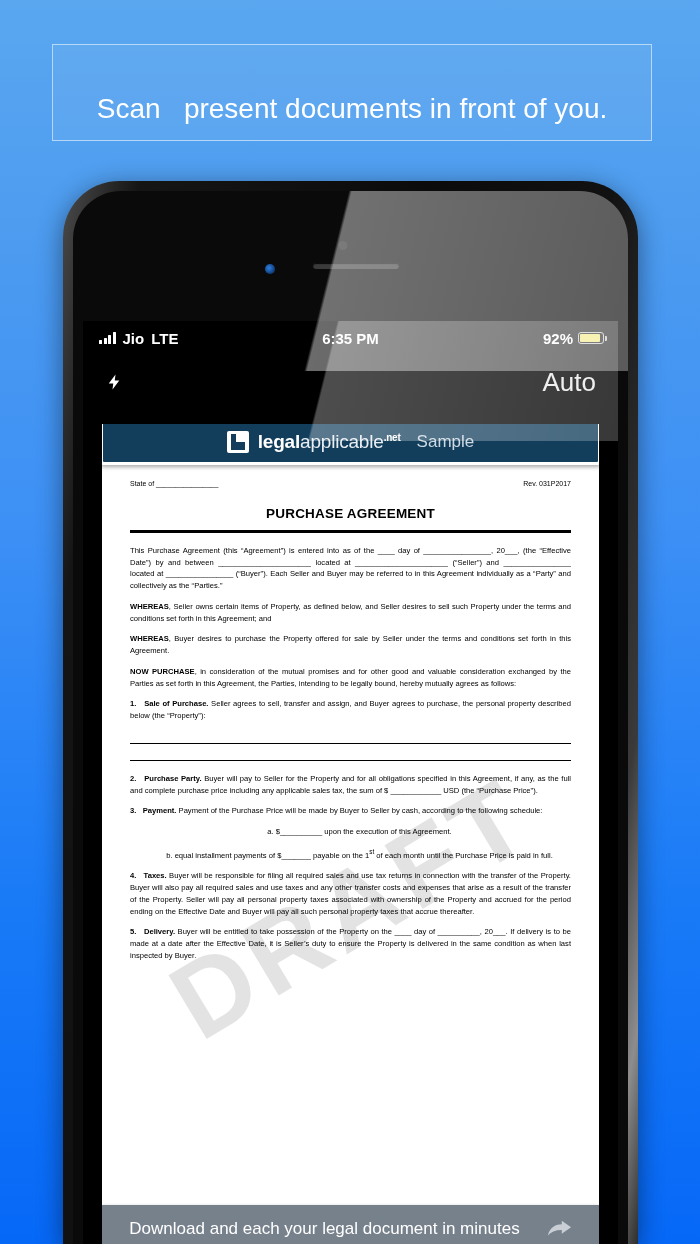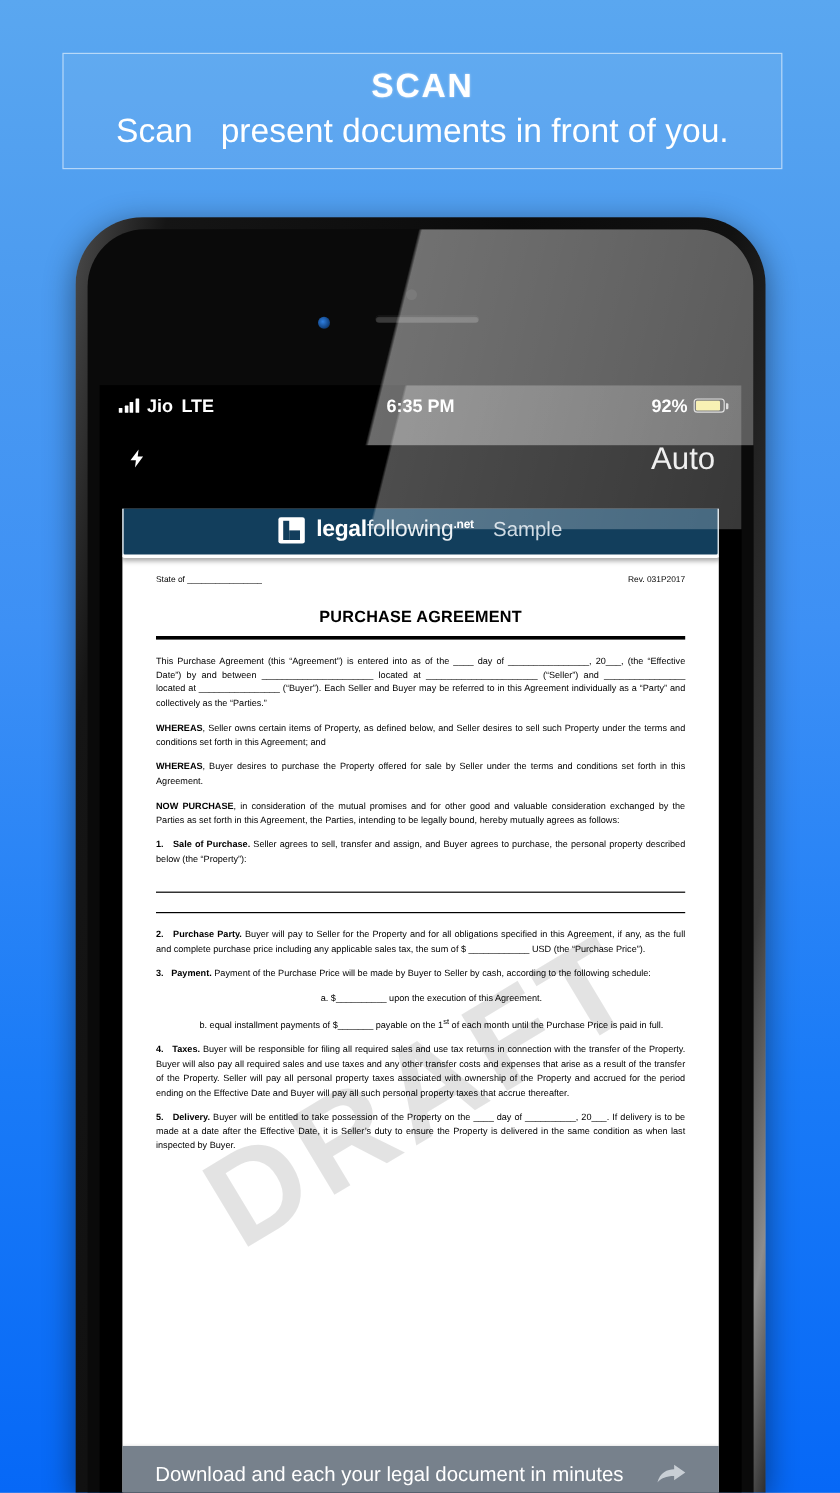--- a/index.html
+++ b/index.html
@@ -155,21 +155,20 @@
     background:#77818c;display:flex;align-items:center;justify-content:center;
     color:#fff;font-size:17px;gap:26px;z-index:8;
     box-shadow:0 1px 3px rgba(0,0,0,.3);
   }
   .cta-arrow{width:26px;height:20px;color:#c9cfd5;flex:none;}
 </style>
 </head>
 <body>
 
 <div class="promo">
-  <div class="promo-title">SCAN</div>
   <div class="promo-sub">Scan   present documents in front of you.</div>
 </div>
 
 <div class="phone">
   <div class="phone-inner">
 
     <div class="sensor"></div>
     <div class="front-cam"></div>
     <div class="earpiece"></div>
 
@@ -201,21 +200,21 @@
         </svg>
         <div class="auto-label">Auto</div>
       </div>
 
       <div class="screen-gloss"></div>
 
       <div class="doc">
 
         <div class="banner">
           <span class="logo-mark"></span>
-          <span class="brand"><b>legal</b><span class="tm">following</span><span class="net">.net</span></span>
+          <span class="brand"><b>legal</b><span class="tm">applicable</span><span class="net">.net</span></span>
           <span class="sample">Sample</span>
         </div>
 
         <div class="page">
           <div class="watermark">DRAFT</div>
 
           <div class="page-content">
             <div class="meta">
               <span>State of ________________</span>
               <span>Rev. 031P2017</span>

